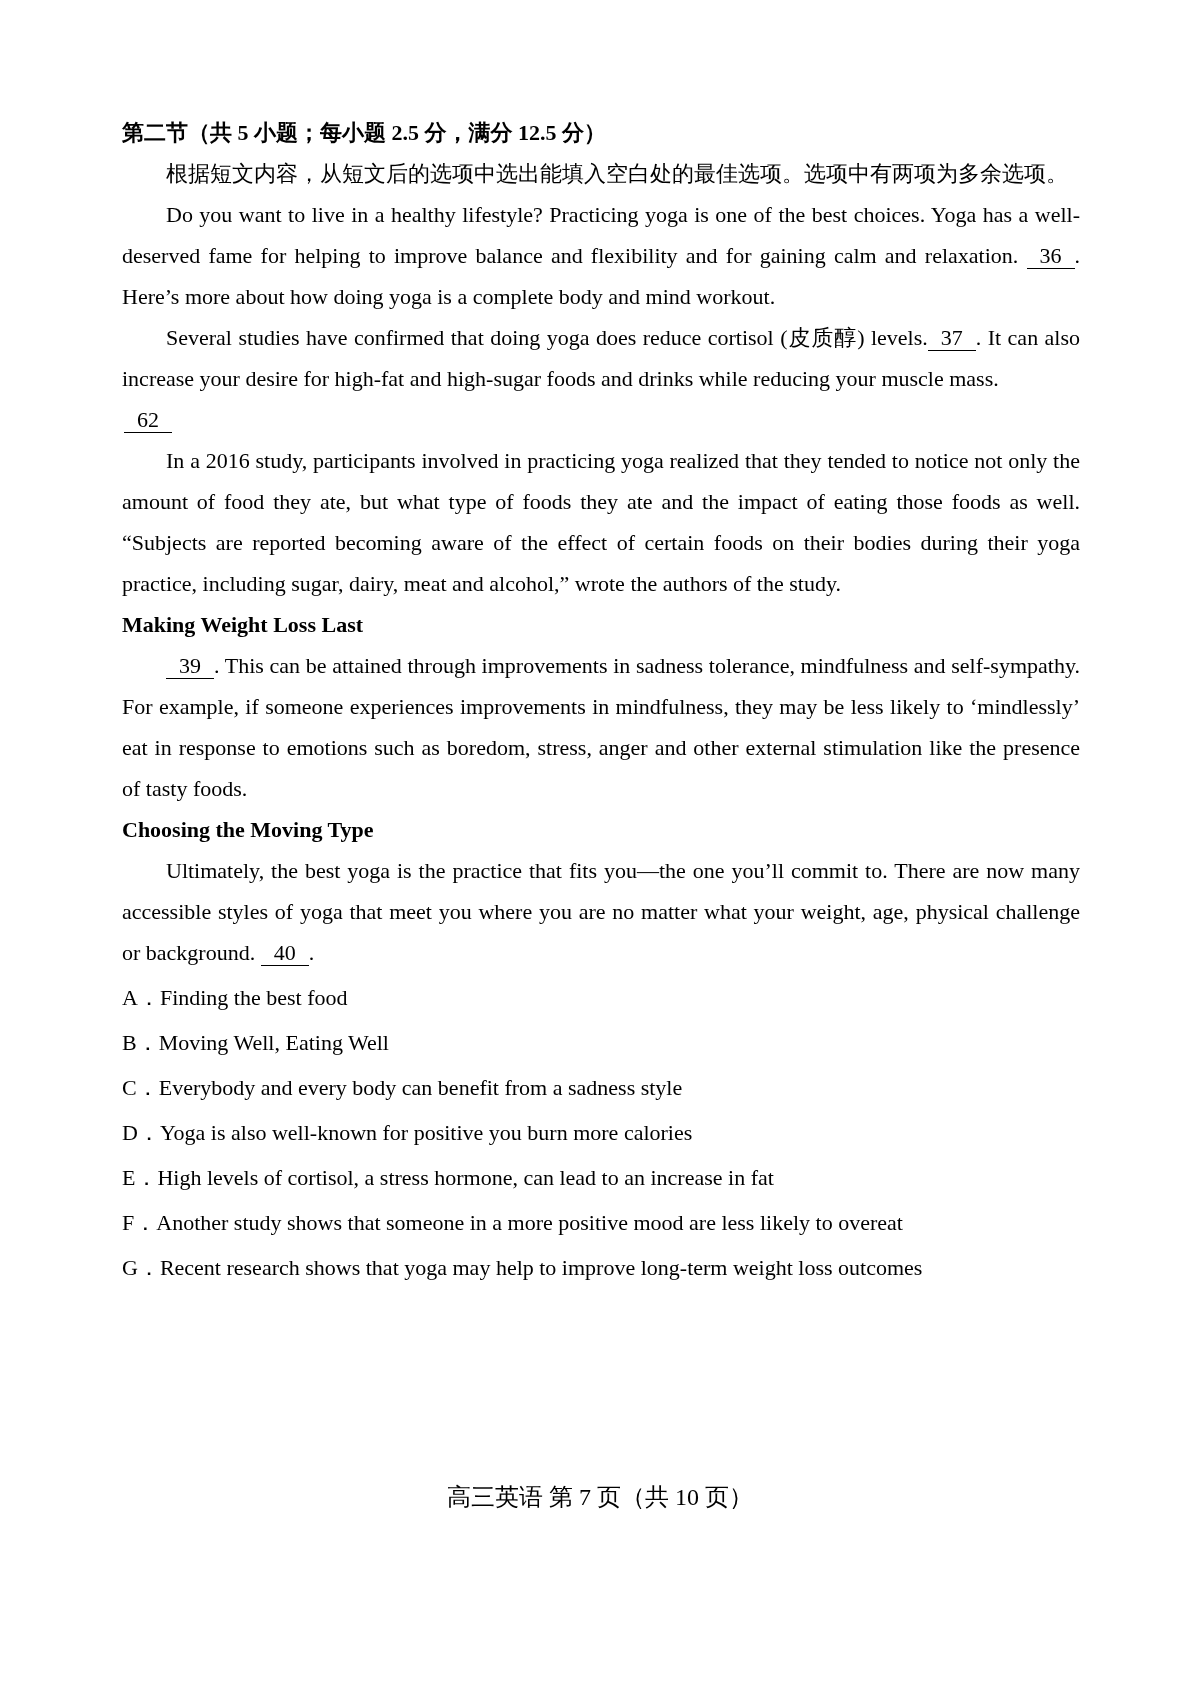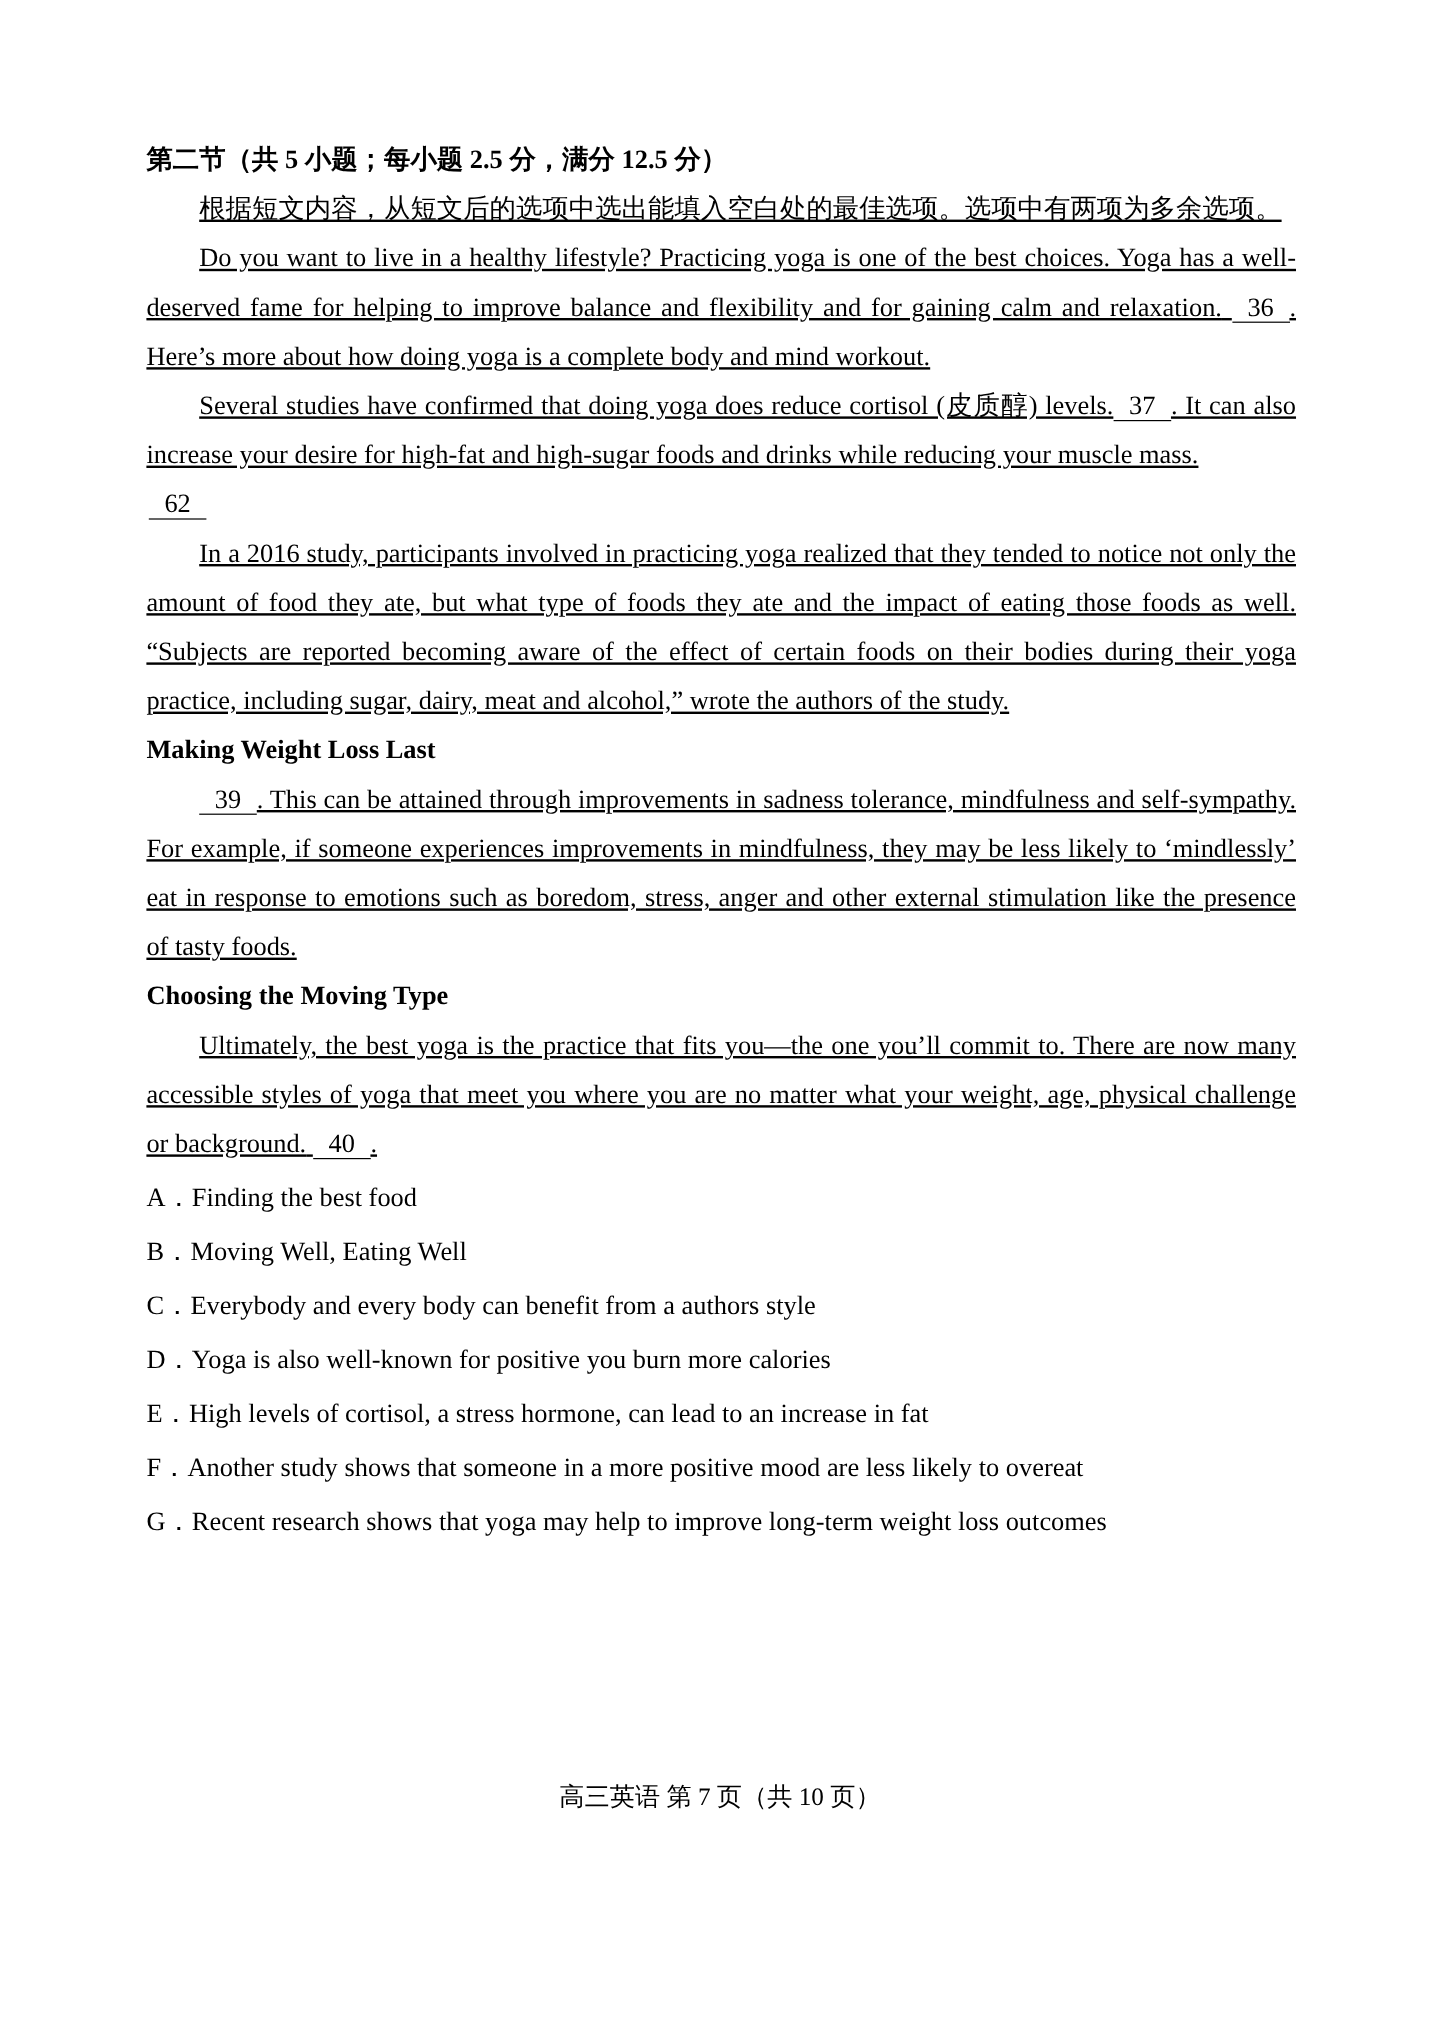--- a/index.html
+++ b/index.html
@@ -20,21 +20,20 @@
     color: #000000;
   }
   p { margin: 0; }
   .section-title {
     font-weight: bold;
     text-indent: 0;
   }
   .para {
     text-align: justify;
     text-indent: 44px;
-    text-decoration: underline;
   }
   .no-indent { text-indent: 2px; }
   .heading {
     font-weight: bold;
     text-indent: 0;
   }
   .blank {
     display: inline-block;
     min-width: 26px;
     padding: 0 11px;
@@ -48,21 +47,21 @@
     line-height: 45px;
     text-indent: 0;
   }
   .option .opt-label { display: inline-block; }
   .footer {
     position: absolute;
     left: 0;
     right: 0;
     bottom: 185px;
     text-align: center;
-    font-size: 21px;
+    font-size: 24px;
     line-height: 26px;
   }
 </style>
 </head>
 <body>
 
 <div class="page">
 
   <p class="section-title">第二节（共 5 小题；每小题 2.5 分，满分 12.5 分）</p>
 
@@ -81,21 +80,21 @@
 
   <p class="para"><span class="blank">39</span><span>. This can be attained through improvements in sadness tolerance, mindfulness and self-sympathy. For example, if someone experiences improvements in mindfulness, they may be less likely to ‘mindlessly’ eat in response to emotions such as boredom, stress, anger and other external stimulation like the presence of tasty foods.</span></p>
 
   <p class="heading">Choosing the Moving Type</p>
 
   <p class="para"><span>Ultimately, the best yoga is the practice that fits you—the one you’ll commit to. There are now many accessible styles of yoga that meet you where you are no matter what your weight, age, physical challenge or background.</span> <span class="blank">40</span><span>.</span></p>
 
   <div class="options">
     <p class="option"><span class="opt-label">A．</span><span>Finding the best food</span></p>
     <p class="option"><span class="opt-label">B．</span><span>Moving Well, Eating Well</span></p>
-    <p class="option"><span class="opt-label">C．</span><span>Everybody and every body can benefit from a authors style</span></p>
+    <p class="option"><span class="opt-label">C．</span><span>Everybody and every body can benefit from a sadness style</span></p>
     <p class="option"><span class="opt-label">D．</span><span>Yoga is also well-known for positive you burn more calories</span></p>
     <p class="option"><span class="opt-label">E．</span><span>High levels of cortisol, a stress hormone, can lead to an increase in fat</span></p>
     <p class="option"><span class="opt-label">F．</span><span>Another study shows that someone in a more positive mood are less likely to overeat</span></p>
     <p class="option"><span class="opt-label">G．</span><span>Recent research shows that yoga may help to improve long-term weight loss outcomes</span></p>
   </div>
 
   <div class="footer">高三英语  第 7 页（共 10 页）</div>
 
 </div>
 

